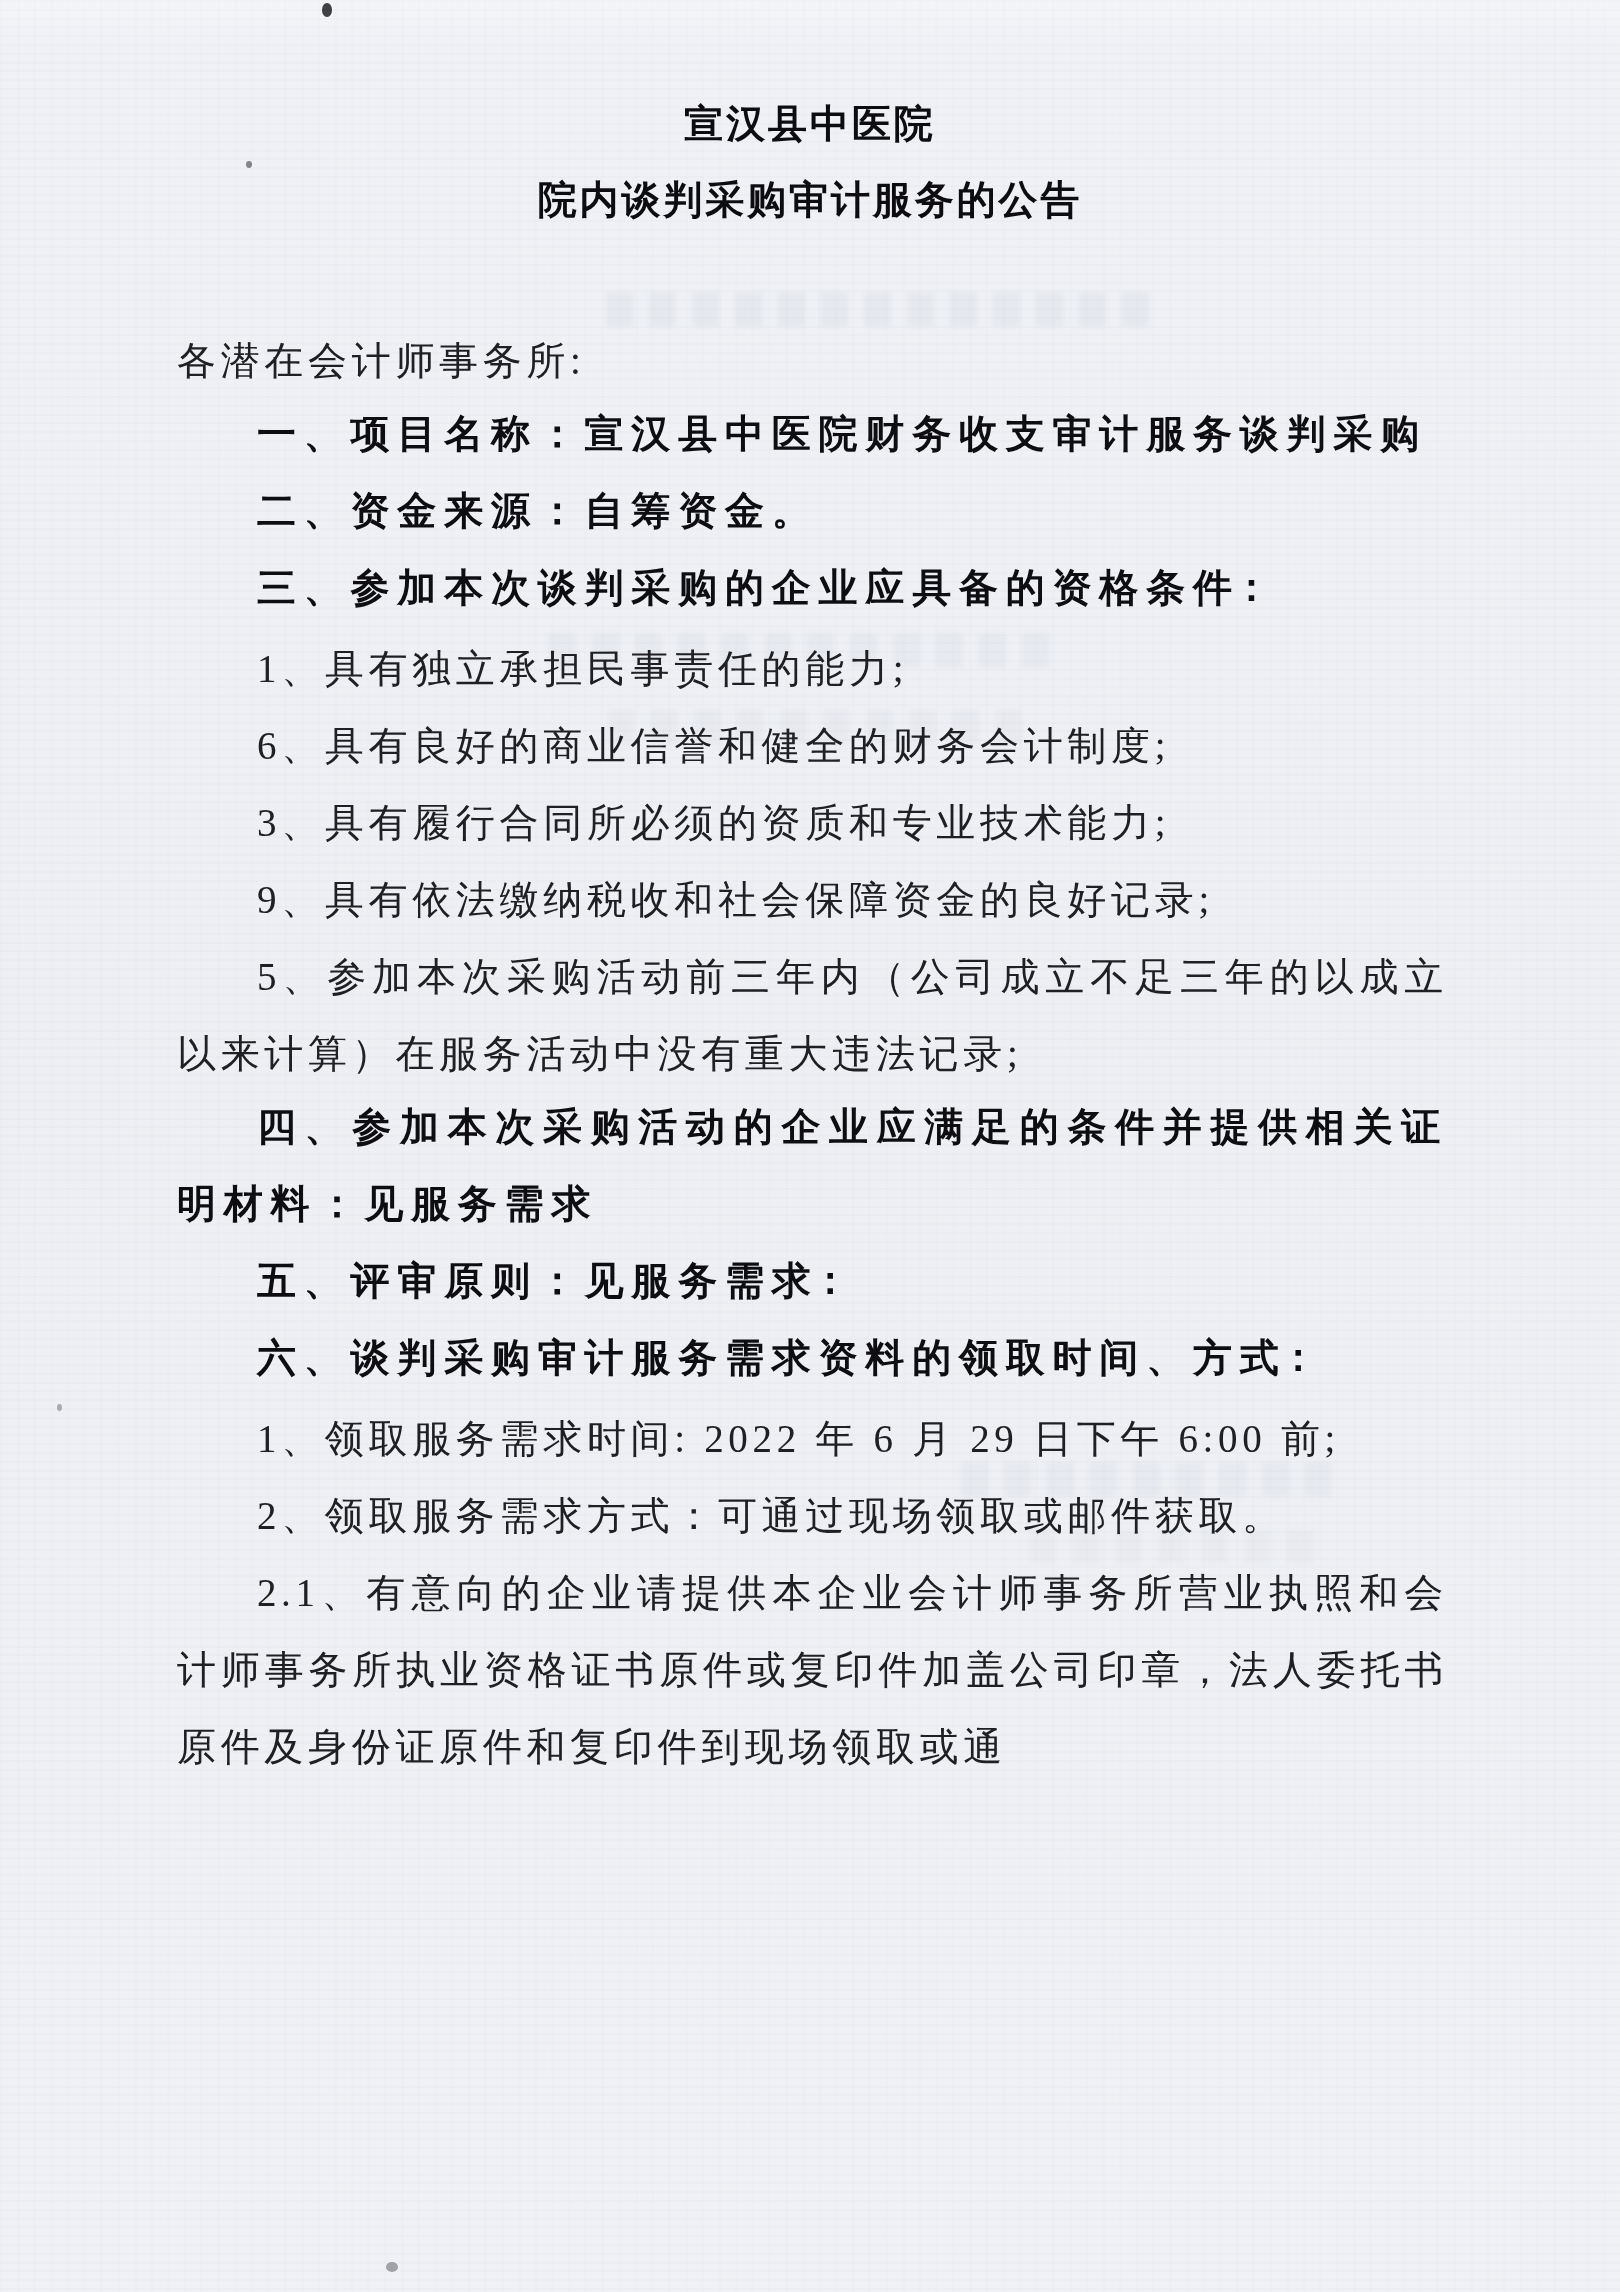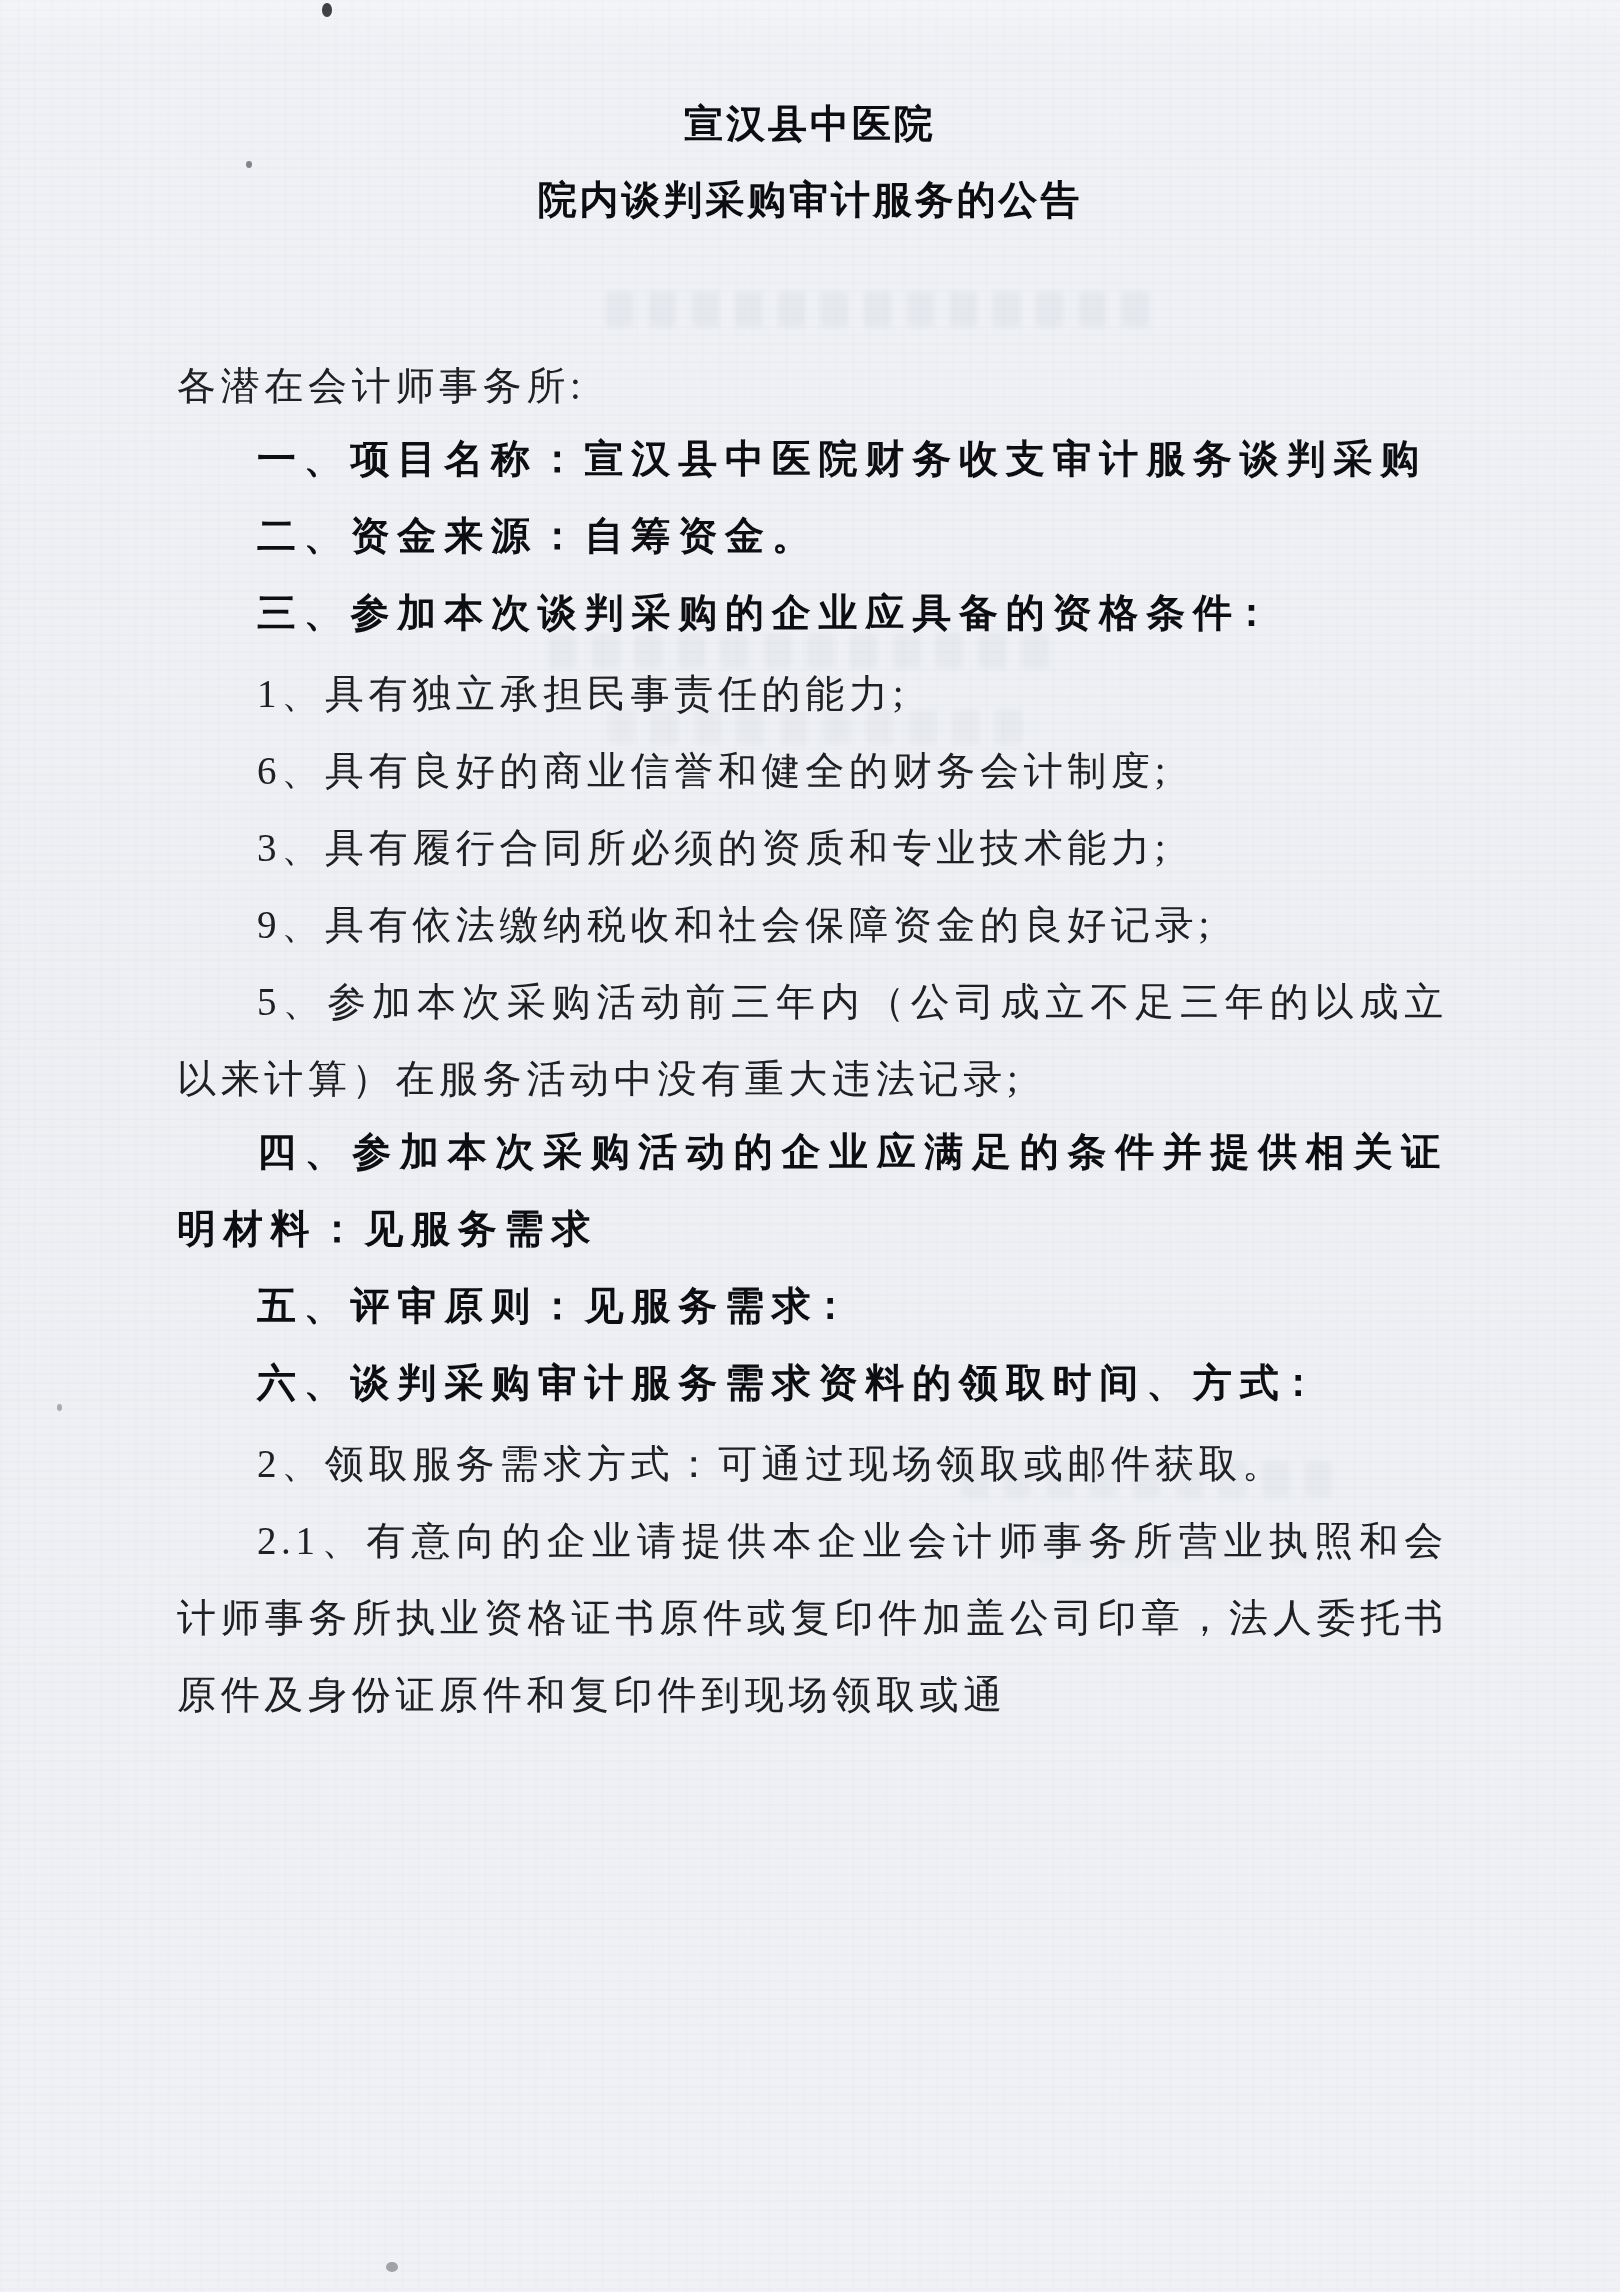--- a/index.html
+++ b/index.html
@@ -39,21 +39,21 @@
     text-align: center;
     font-family: "Liberation Sans", sans-serif;
     font-weight: 700;
     font-size: 39px;
     line-height: 76px;
     letter-spacing: 2.9px;
     color: #0d0d11;
   }
   .doc-body {
     position: absolute;
-    top: 347px;
+    top: 322px;
     left: 177px;
     width: 1271px;
     font-size: 39px;
     line-height: 77px;
     letter-spacing: 0.12em;
     text-align: justify;
     color: #202024;
   }
   .doc-body p { margin: 0; }
   .doc-body p.indent { text-indent: 2.05em; }
@@ -119,18 +119,19 @@
       <p class="bold indent">二、资金来源：自筹资金。</p>
       <p class="bold indent">三、参加本次谈判采购的企业应具备的资格条件:</p>
       <p class="indent">1、具有独立承担民事责任的能力;</p>
       <p class="indent">6、具有良好的商业信誉和健全的财务会计制度;</p>
       <p class="indent">3、具有履行合同所必须的资质和专业技术能力;</p>
       <p class="indent">9、具有依法缴纳税收和社会保障资金的良好记录;</p>
       <p class="indent">5、参加本次采购活动前三年内（公司成立不足三年的以成立以来计算）在服务活动中没有重大违法记录;</p>
       <p class="bold indent">四、参加本次采购活动的企业应满足的条件并提供相关证明材料：见服务需求</p>
       <p class="bold indent">五、评审原则：见服务需求:</p>
       <p class="bold indent">六、谈判采购审计服务需求资料的领取时间、方式:</p>
+      <p class="indent">1、领取服务需求时间: 2022 年 6 月 29 日下午 6:00 前;</p>
       <p class="indent">2、领取服务需求方式：可通过现场领取或邮件获取。</p>
       <p class="indent">2.1、有意向的企业请提供本企业会计师事务所营业执照和会计师事务所执业资格证书原件或复印件加盖公司印章，法人委托书原件及身份证原件和复印件到现场领取或通</p>
     </div>
 
 </div>
 
 
 </body></html>

